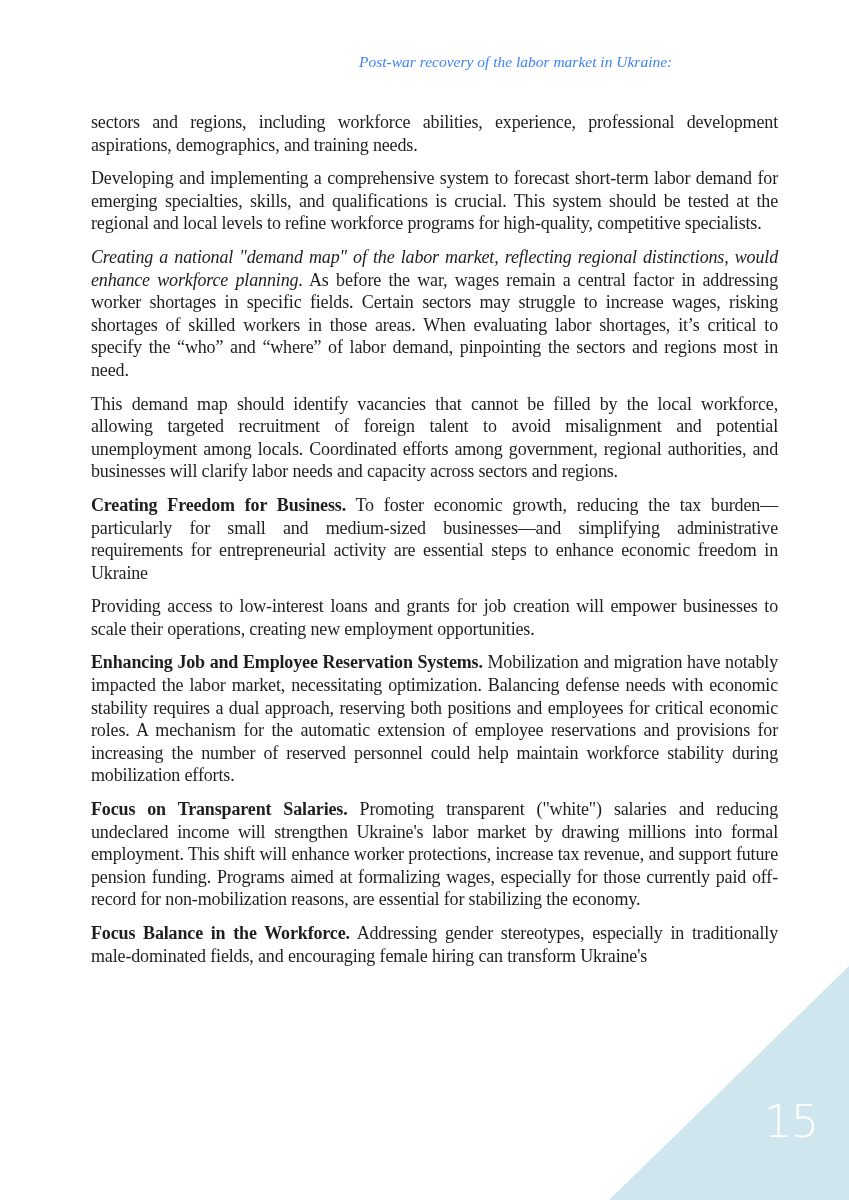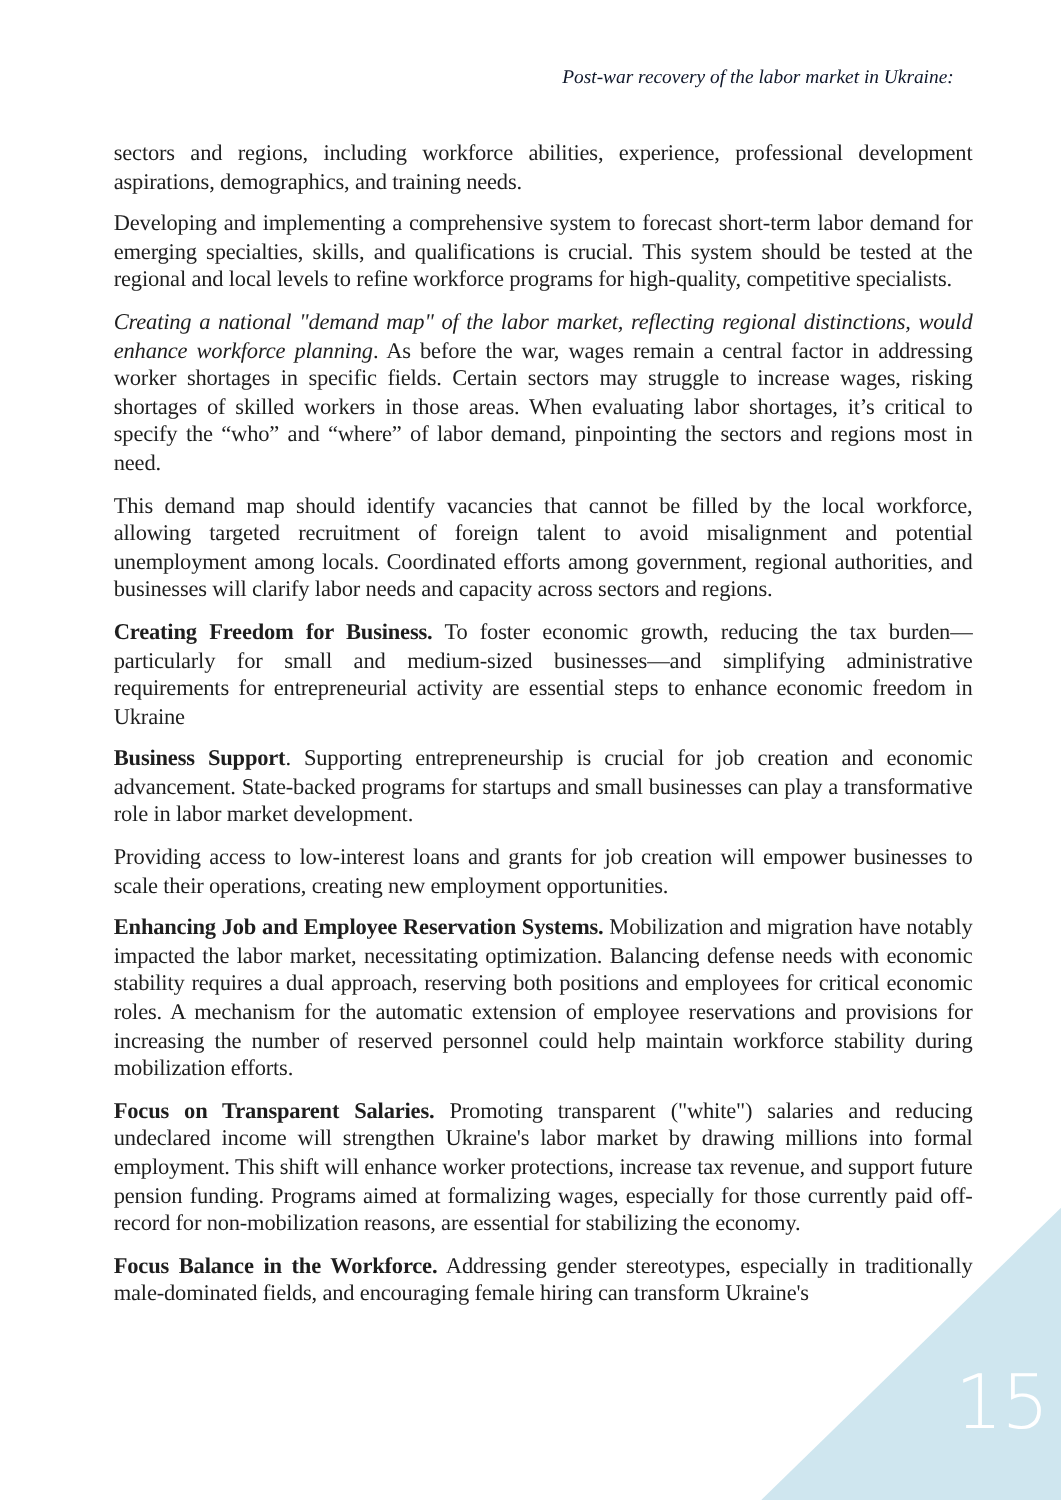--- a/index.html
+++ b/index.html
@@ -11,27 +11,26 @@
       width: 849px;
       height: 1200px;
       position: relative;
       overflow: hidden;
       font-family: "Liberation Serif", "DejaVu Serif", serif;
       color: #1e1e1e;
     }
     .page-header {
       position: absolute;
       top: 52px;
-      right: 86px;
+      right: 70px;
       width: 420px;
-      text-align: right;
       font-style: italic;
       font-size: 15.5px;
       line-height: 19px;
-      color: #0f172a;
+      color: #3b82f6;
     }
     .page-header span { display: block; }
     .body-text {
       position: absolute;
       top: 111px;
       left: 91px;
       width: 687px;
       font-size: 18px;
       line-height: 22.6px;
       text-align: justify;
@@ -50,21 +49,21 @@
       height: 234px;
       z-index: 0;
     }
     .corner-triangle svg { display: block; width: 100%; height: 100%; }
     .page-number {
       position: absolute;
       left: 764px;
       top: 1098px;
       font-family: "DejaVu Sans", "Liberation Sans", sans-serif;
       font-weight: 200;
-      font-size: 60px;
+      font-size: 44px;
       line-height: 48px;
       color: #ffffff;
       z-index: 2;
       letter-spacing: -1px;
       text-align: center;
     }
     .body-text { z-index: 1; }
   </style>
 </head>
 <body>
@@ -83,23 +82,20 @@
   <p>
     <em>Creating a national "demand map" of the labor market, reflecting regional distinctions, would enhance workforce planning</em><span>. As before the war, wages remain a central factor in addressing worker shortages in specific fields. Certain sectors may struggle to increase wages, risking shortages of skilled workers in those areas. When evaluating labor shortages, it’s critical to specify the “who” and “where” of labor demand, pinpointing the sectors and regions most in need.</span>
   </p>
   <p>
     <span>This demand map should identify vacancies that cannot be filled by the local workforce, allowing targeted recruitment of foreign talent to avoid misalignment and potential unemployment among locals. Coordinated efforts among government, regional authorities, and businesses will clarify labor needs and capacity across sectors and regions.</span>
   </p>
   <p>
     <strong>Creating Freedom for Business.</strong><span> To foster economic growth, reducing the tax burden—particularly for small and medium-sized businesses—and simplifying administrative requirements for entrepreneurial activity are essential steps to enhance economic freedom in Ukraine</span>
   </p>
   <p>
-    <strong>Business Support</strong><span>. Supporting entrepreneurship is crucial for job creation and economic advancement. State-backed programs for startups and small businesses can play a transformative role in labor market development.</span>
-  </p>
-  <p>
     <span>Providing access to low-interest loans and grants for job creation will empower businesses to scale their operations, creating new employment opportunities.</span>
   </p>
   <p>
     <strong>Enhancing Job and Employee Reservation Systems.</strong><span> Mobilization and migration have notably impacted the labor market, necessitating optimization. Balancing defense needs with economic stability requires a dual approach, reserving both positions and employees for critical economic roles. A mechanism for the automatic extension of employee reservations and provisions for increasing the number of reserved personnel could help maintain workforce stability during mobilization efforts.</span>
   </p>
   <p>
     <strong>Focus on Transparent Salaries.</strong><span> Promoting transparent ("white") salaries and reducing undeclared income will strengthen Ukraine's labor market by drawing millions into formal employment. This shift will enhance worker protections, increase tax revenue, and support future pension funding. Programs aimed at formalizing wages, especially for those currently paid off-record for non-mobilization reasons, are essential for stabilizing the economy.</span>
   </p>
   <p>
     <strong>Focus Balance in the Workforce.</strong><span> Addressing gender stereotypes, especially in traditionally male-dominated fields, and encouraging female hiring can transform Ukraine's</span>

